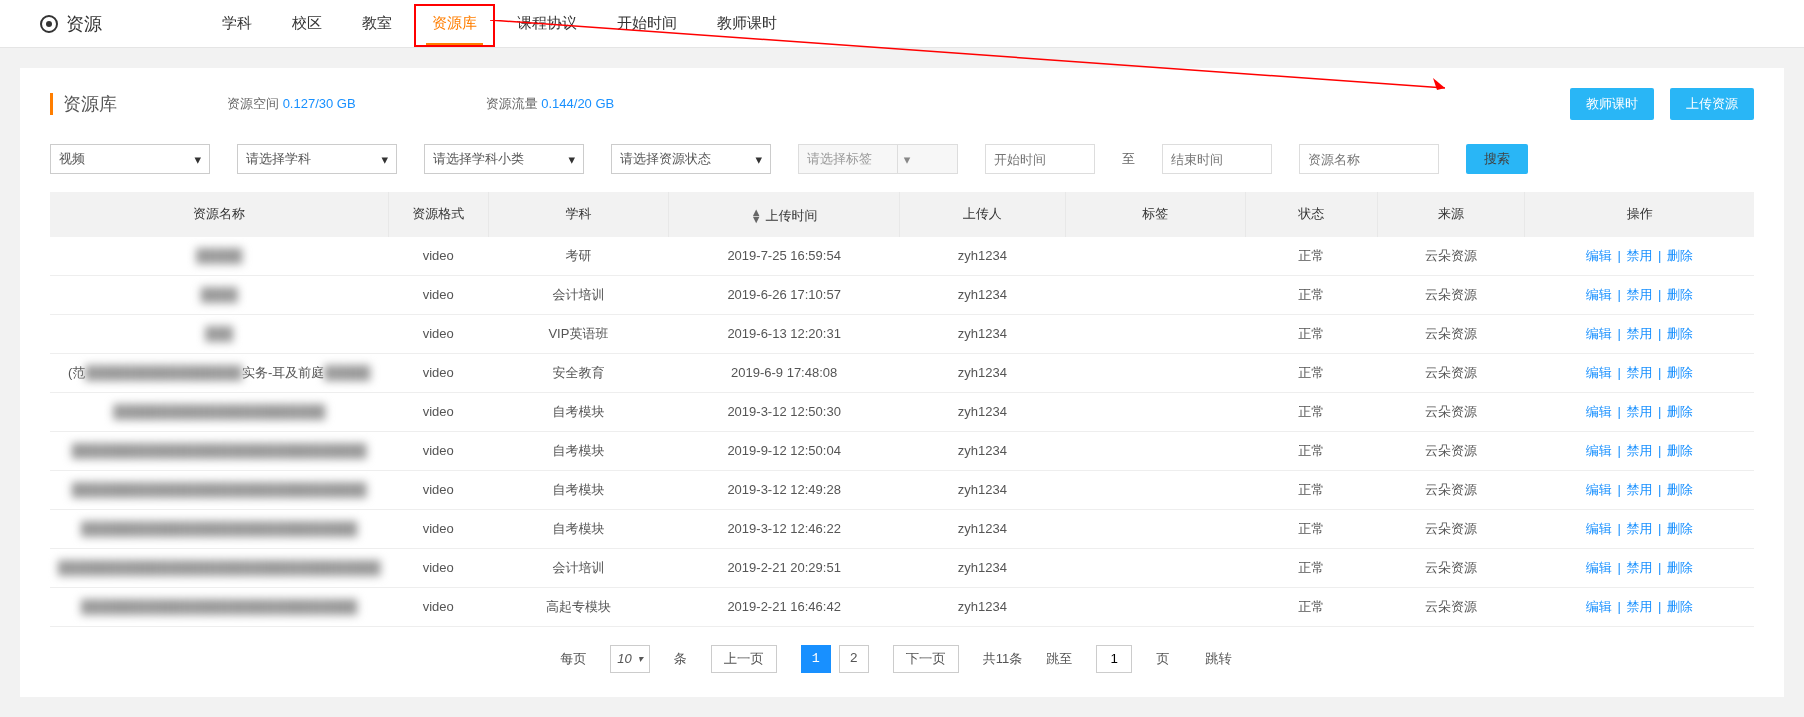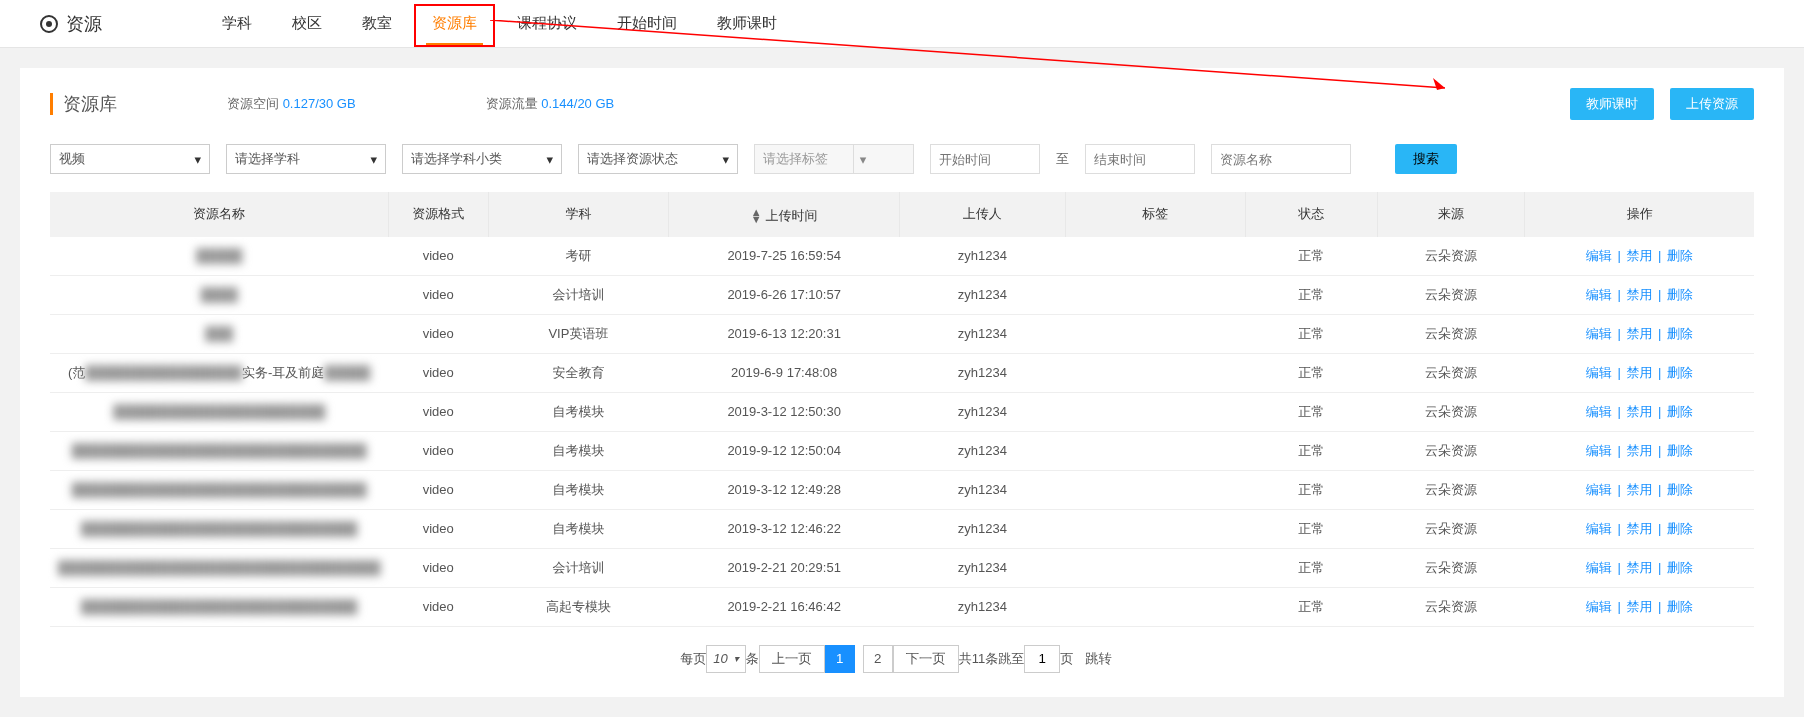--- a/index.html
+++ b/index.html
@@ -19,52 +19,52 @@
     .content-card { background: #fff; padding: 20px 30px; }
     
     .page-header { display: flex; align-items: center; margin-bottom: 24px; }
     .page-title-bar { width: 3px; height: 22px; background: #ff7e00; margin-right: 10px; }
     .page-title { font-size: 18px; font-weight: 400; color: #555; }
     .stat-block { margin-left: 110px; font-size: 13px; color: #666; }
     .stat-value { color: #1890ff; }
     .header-actions { margin-left: auto; display: flex; gap: 16px; }
     .btn-primary { background: #29b6f6; color: #fff; border: none; padding: 7px 16px; font-size: 13px; cursor: pointer; border-radius: 2px; }
     
-    .filter-row { display: flex; gap: 16px; align-items: center; margin-bottom: 18px; }
+    .filter-row { display: flex; gap: 27px; align-items: center; margin-bottom: 18px; }
     .sel { height: 30px; border: 1px solid #ccc; background: #fff; padding: 0 8px; font-size: 13px; color: #555; position: relative; display: flex; align-items: center; justify-content: space-between; cursor: pointer; }
     .sel::after { content: "▾"; color: #333; margin-left: 8px; }
     .sel.w1 { width: 160px; }
     .sel.w2 { width: 160px; text-align: center; }
     .sel.w3 { width: 160px; }
     .sel.w4 { width: 160px; }
     .sel.tag { width: 160px; border-color: #ddd; background: #f7f7f7; color: #999; }
     .sel.tag::after { content: ""; }
     .sel.tag .tag-arrow { border-left: 1px solid #ddd; padding: 0 6px; height: 100%; display: flex; align-items: center; color: #888; }
     .inp { height: 30px; border: 1px solid #ccc; padding: 0 8px; font-size: 13px; color: #555; }
     .inp.w-date { width: 110px; border-color: #ddd; }
     .inp.w-name { width: 140px; border-color: #ddd; }
     .to-label { color: #666; font-size: 13px; }
-    .btn-search { background: #29b6f6; color: #000000; border: none; padding: 6px 18px; font-size: 13px; cursor: pointer; border-radius: 2px; margin-left: 28px; }
+    .btn-search { background: #29b6f6; color: #404040; border: none; padding: 6px 18px; font-size: 13px; cursor: pointer; border-radius: 2px; }
     
     table { width: 100%; border-collapse: collapse; }
     th { background: #f2f2f2; padding: 12px 8px; font-weight: 500; color: #333; font-size: 13px; border-right: 1px solid #e8e8e8; text-align: center; }
     th:last-child { border-right: none; }
     td { padding: 10px 8px; text-align: center; font-size: 13px; color: #555; border-bottom: 1px solid #eee; }
     .sort-col { display: inline-flex; align-items: center; gap: 4px; }
     .sort-icon { font-size: 11px; color: #666; line-height: 0.6; display: flex; flex-direction: column; }
     .blur-text { filter: blur(4px); color: #999; }
     .blur-text-partial { color: #555; }
     .blur-text-partial .blur-span { filter: blur(4px); color: #999; }
     .action-link { color: #1890ff; cursor: pointer; }
     .action-sep { color: #1890ff; margin: 0 2px; }
     
-    .pagination { display: flex; align-items: center; justify-content: center; gap: 0; padding: 18px 0 4px; font-size: 13px; color: #555; }
+    .pagination { display: flex; align-items: center; justify-content: center; gap: 24px; padding: 18px 0 4px; font-size: 13px; color: #555; }
     .page-sel { height: 28px; border: 1px solid #ccc; padding: 0 6px; display: flex; align-items: center; cursor: pointer; font-style: italic; }
     .page-sel::after { content: "▾"; margin-left: 6px; font-size: 10px; }
-    .page-btn { height: 28px; padding: 0 12px; border: 1px solid #ccc; background: #fff; color: #555; cursor: pointer; display: flex; align-items: center; }
+    .page-btn { height: 28px; padding: 0 12px; border: 1px solid #ccc; background: #fff; color: #555; cursor: pointer; display: flex; align-items: center; font-family: Liberation Mono, monospace; }
     .page-btn.num { width: 30px; justify-content: center; padding: 0; }
     .page-btn.active { background: #1890ff; color: #fff; border-color: #1890ff; }
     .page-inp { width: 36px; height: 28px; border: 1px solid #ccc; text-align: center; }
     
     .annotation-arrow { position: absolute; pointer-events: none; }
   </style>
 </head>
 <body>
 
 <div class="top-nav" style="position:relative;">

